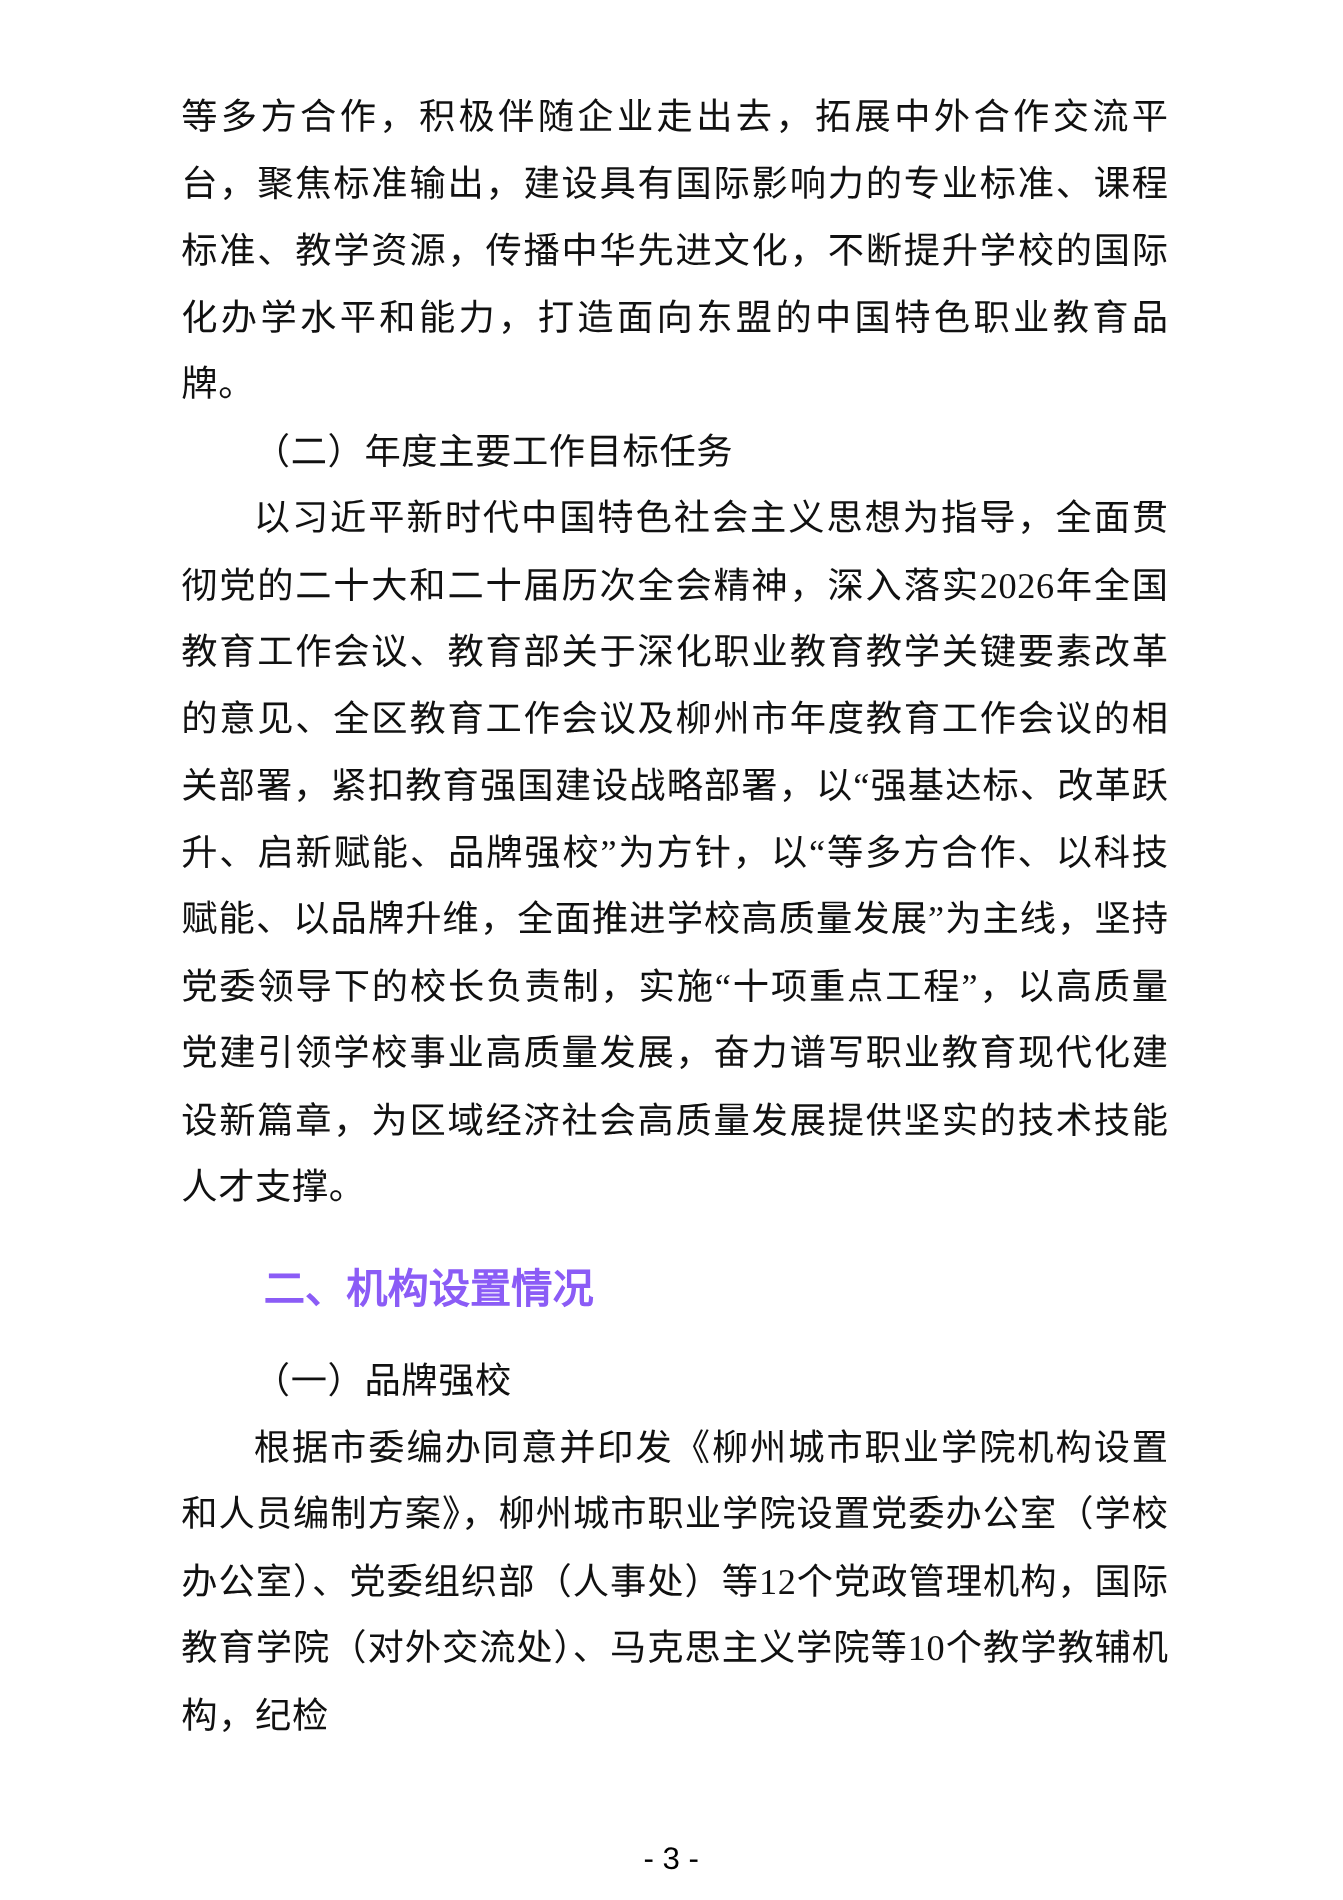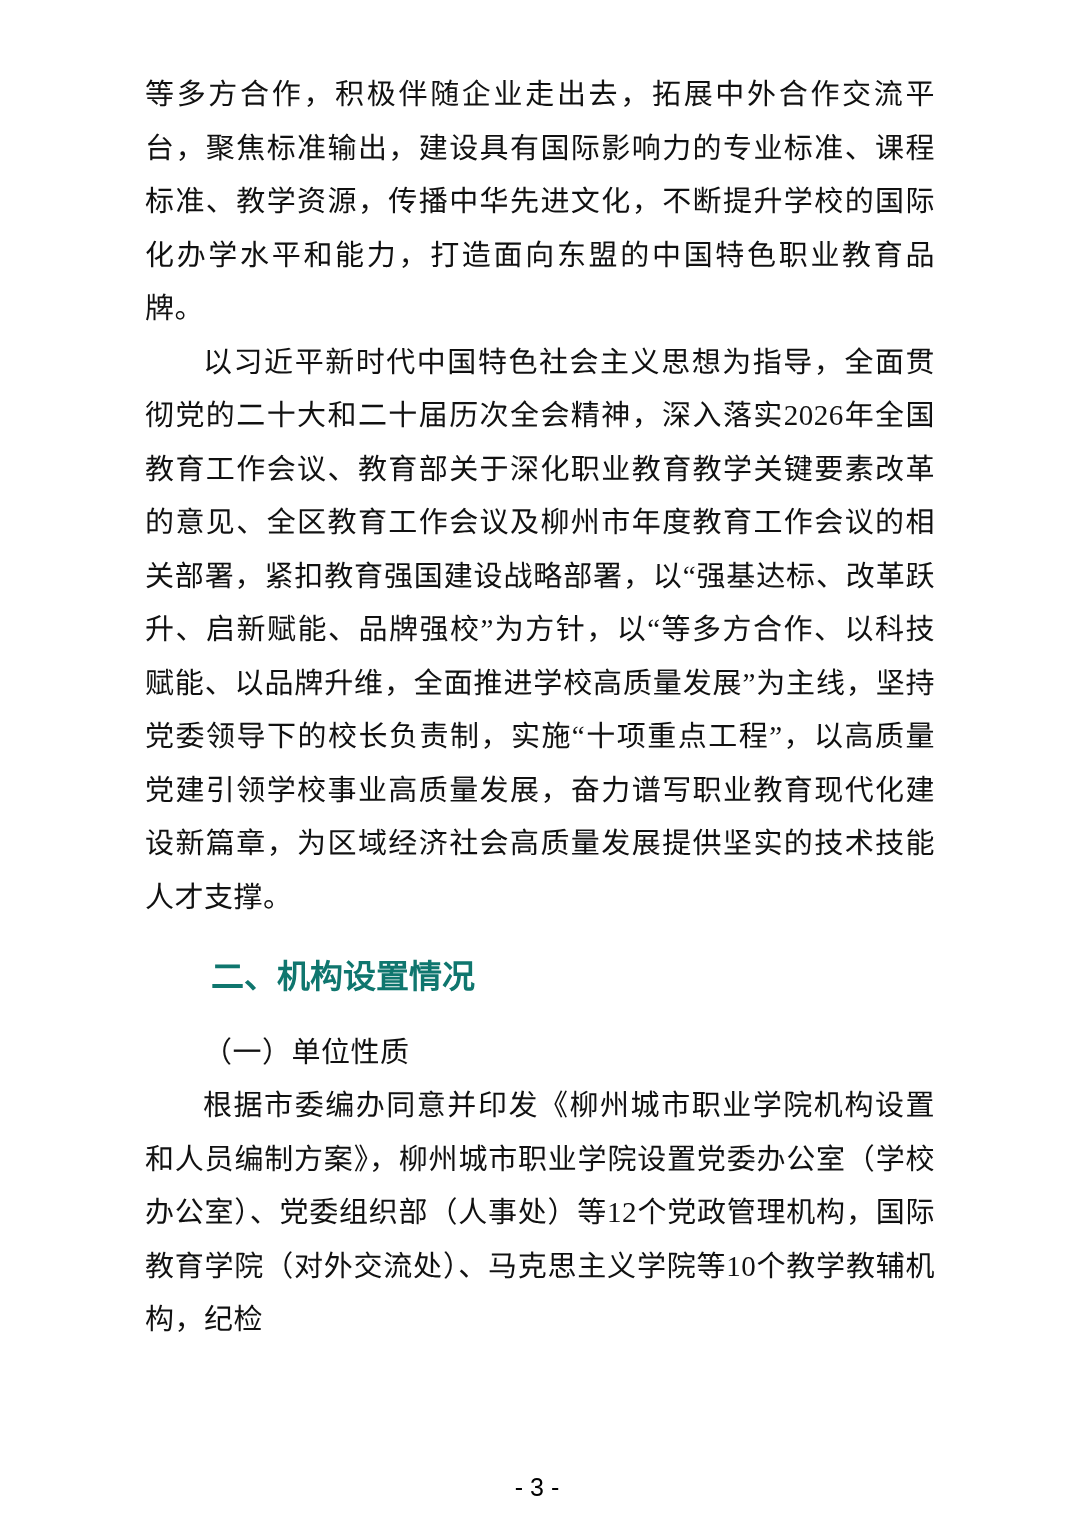--- a/index.html
+++ b/index.html
@@ -34,40 +34,41 @@
   .indent {
     text-indent: 2em;
   }
   .section-heading {
     margin: 26px 0 22px 0;
     font-family: "Liberation Sans", "DejaVu Sans", sans-serif;
     font-weight: 700;
     font-size: 33px;
     line-height: 53.5px;
     text-indent: 2em;
-    color: #0f766e;
+    color: #8b5cf6;
   }
   .footer {
     position: absolute;
     top: 1472px;
     left: 0;
     width: 100%;
     text-align: center;
     font-family: "Liberation Sans", "DejaVu Sans", sans-serif;
     font-size: 25px;
     line-height: 30px;
     color: #000000;
   }
 </style>
 </head>
 <body>
 
 <div class="page">
   <div class="content">
     <p class="para">等多方合作，积极伴随企业走出去，拓展中外合作交流平台，聚焦标准输出，建设具有国际影响力的专业标准、课程标准、教学资源，传播中华先进文化，不断提升学校的国际化办学水平和能力，打造面向东盟的中国特色职业教育品牌。</p>
+    <p class="para indent">（二）年度主要工作目标任务</p>
     <p class="para indent">以习近平新时代中国特色社会主义思想为指导，全面贯彻党的二十大和二十届历次全会精神，深入落实2026年全国教育工作会议、教育部关于深化职业教育教学关键要素改革的意见、全区教育工作会议及柳州市年度教育工作会议的相关部署，紧扣教育强国建设战略部署，以“强基达标、改革跃升、启新赋能、品牌强校”为方针，以“等多方合作、以科技赋能、以品牌升维，全面推进学校高质量发展”为主线，坚持党委领导下的校长负责制，实施“十项重点工程”，以高质量党建引领学校事业高质量发展，奋力谱写职业教育现代化建设新篇章，为区域经济社会高质量发展提供坚实的技术技能人才支撑。</p>
     <h2 class="section-heading">二、机构设置情况</h2>
-    <p class="para indent">（一）单位性质</p>
+    <p class="para indent">（一）品牌强校</p>
     <p class="para indent">根据市委编办同意并印发《柳州城市职业学院机构设置和人员编制方案》，柳州城市职业学院设置党委办公室（学校办公室）、党委组织部（人事处）等12个党政管理机构，国际教育学院（对外交流处）、马克思主义学院等10个教学教辅机构，纪检</p>
   </div>
 
   <div class="footer">- 3 -</div>
 </div>
 
 </body></html>

